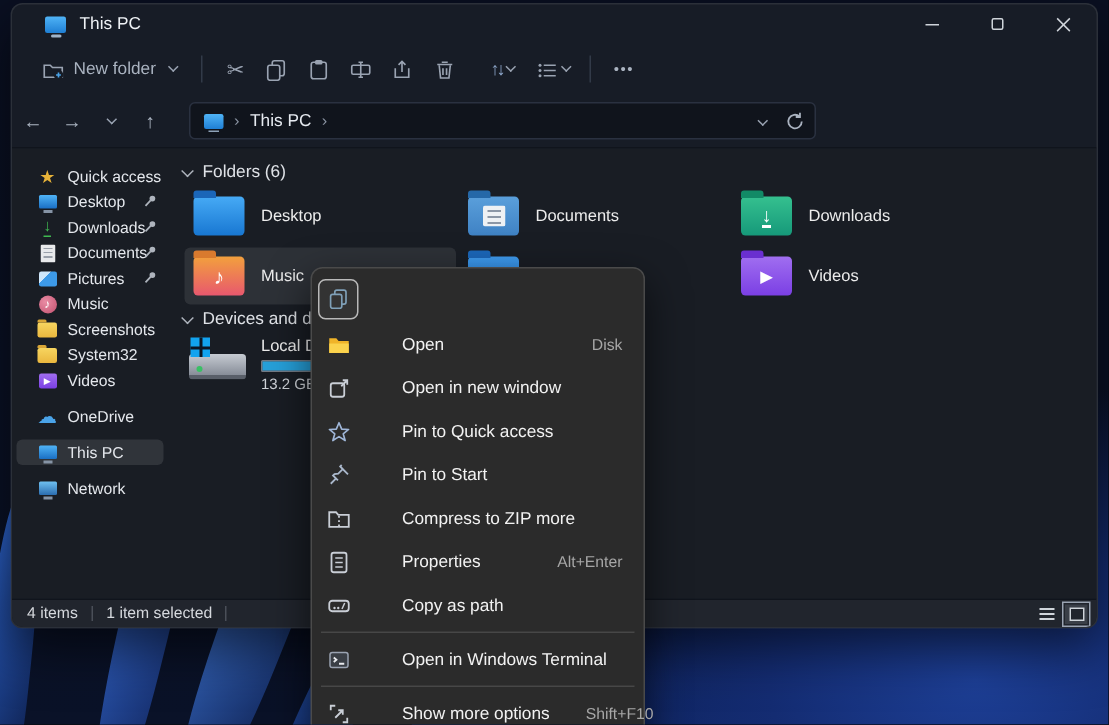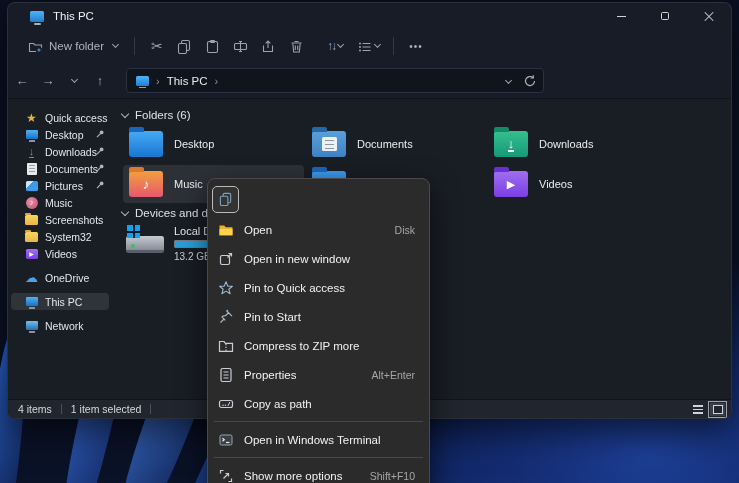--- a/index.html
+++ b/index.html
@@ -170,21 +170,21 @@
               background:repeating-linear-gradient(180deg,#cfd4da 0 1.5px,transparent 1.5px 3.5px); }
   .sb-thumb { width:10px; height:9px; border:1.5px solid #cfd4da; background:#21252d; }
 
   
   .ctx { position:absolute; left:207px; top:178px; width:223px; z-index:20;
          background:#2b2b2b; border:1px solid #4a4a4a; border-radius:8px; padding:4px;
          box-shadow:0 10px 28px rgba(0,0,0,.6); }
   .ctx-quickbar { height:32px; display:flex; align-items:center; }
   .ctx-qic { width:27px; height:27px; border:1.5px solid #b9b9b9; border-radius:5px; background:#333;
              display:flex; align-items:center; justify-content:center; }
-  .ctx-item { height:29px; display:flex; align-items:center; padding:0 10px 0 6px; border-radius:4px; }
+  .ctx-item { height:29px; display:flex; align-items:center; padding:0 10px 0 6px; border-radius:4px;gap:24px; }
   .ctx-icon { width:16px; height:16px; flex:0 0 16px; display:flex; align-items:center; justify-content:center; }
   .ctx-label { margin-left:10px; font-size:11.5px; color:#f2f2f2; white-space:nowrap; }
   .ctx-short { margin-left:auto; font-size:10.5px; color:#a6a6a6; white-space:nowrap; }
   .ctx-sep { height:1px; background:#474747; margin:3px 2px; }
 </style>
 </head>
 <body>
 
 <div id="stage">
 

